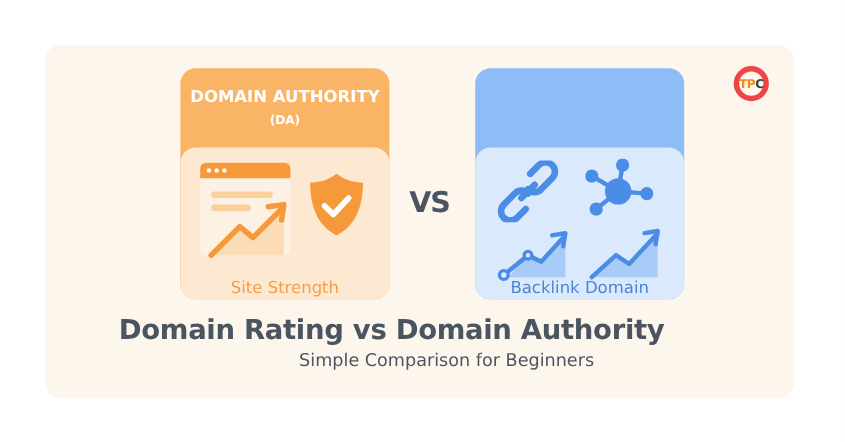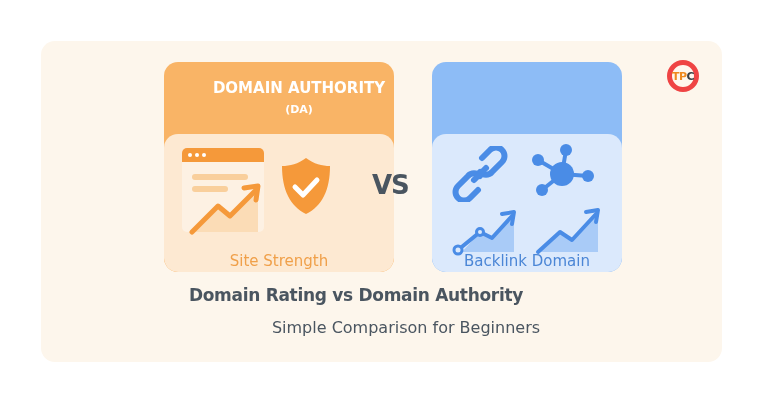--- a/index.html
+++ b/index.html
@@ -16,21 +16,21 @@
     background: #fff7ee; border: 5px solid #ef4444; box-sizing: border-box;
     display: flex; align-items: center; justify-content: center;
     font-weight: bold; font-size: 11px; letter-spacing: -0.5px;
   }
   .logo .tp { color: #ef8a1e; }
   .logo .c { color: #3b3f44; }
 
   .card {
     position: absolute; top: 62px; width: 190px; height: 210px; border-radius: 14px; overflow: hidden;
   }
-  .card.da { left: 164px; background: #f9b466; padding-left: 40px; }
+  .card.da { left: 164px; background: #f9b466; }
   .card.dr { left: 432px; background: #8dbcf6; }
   .card .head {
     height: 72px; display: flex; flex-direction: column; align-items: center; justify-content: center;
     color: #ffffff; font-weight: bold; font-size: 15px; line-height: 22px; text-align: center;
     padding-top: 2px; box-sizing: border-box;
   }
   .card .head .l2 { font-size: 11px; text-align: center; }
   .card .body {
     position: absolute; left: 0; right: 0; top: 72px; bottom: 0; border-radius: 14px 14px 14px 14px;
   }
@@ -42,21 +42,21 @@
   .card.da .caption { color: #f0a04a; }
   .card.dr .caption { color: #4b86d6; }
   .icon { position: absolute; }
 
   .vs {
     position: absolute; left: 372px; top: 170px; font-size: 26px; font-weight: bold; color: #4a5560;
     letter-spacing: -1px;
   }
   .title {
     position: absolute; left: 0; width: 712px; top: 285px; text-align: center;
-    font-size: 17px; font-weight: bold; color: #4a5560; letter-spacing: -0.3px;
+    font-size: 25px; font-weight: bold; color: #4a5560; letter-spacing: -0.3px;
   }
   .subtitle {
     position: absolute; left: 0; width: 768px; top: 318px; text-align: center;
     font-size: 16px; color: #4a5560; padding-left: 44px; box-sizing: border-box;
   }
 </style>
 </head>
 <body>
 
 <div class="panel"></div>

